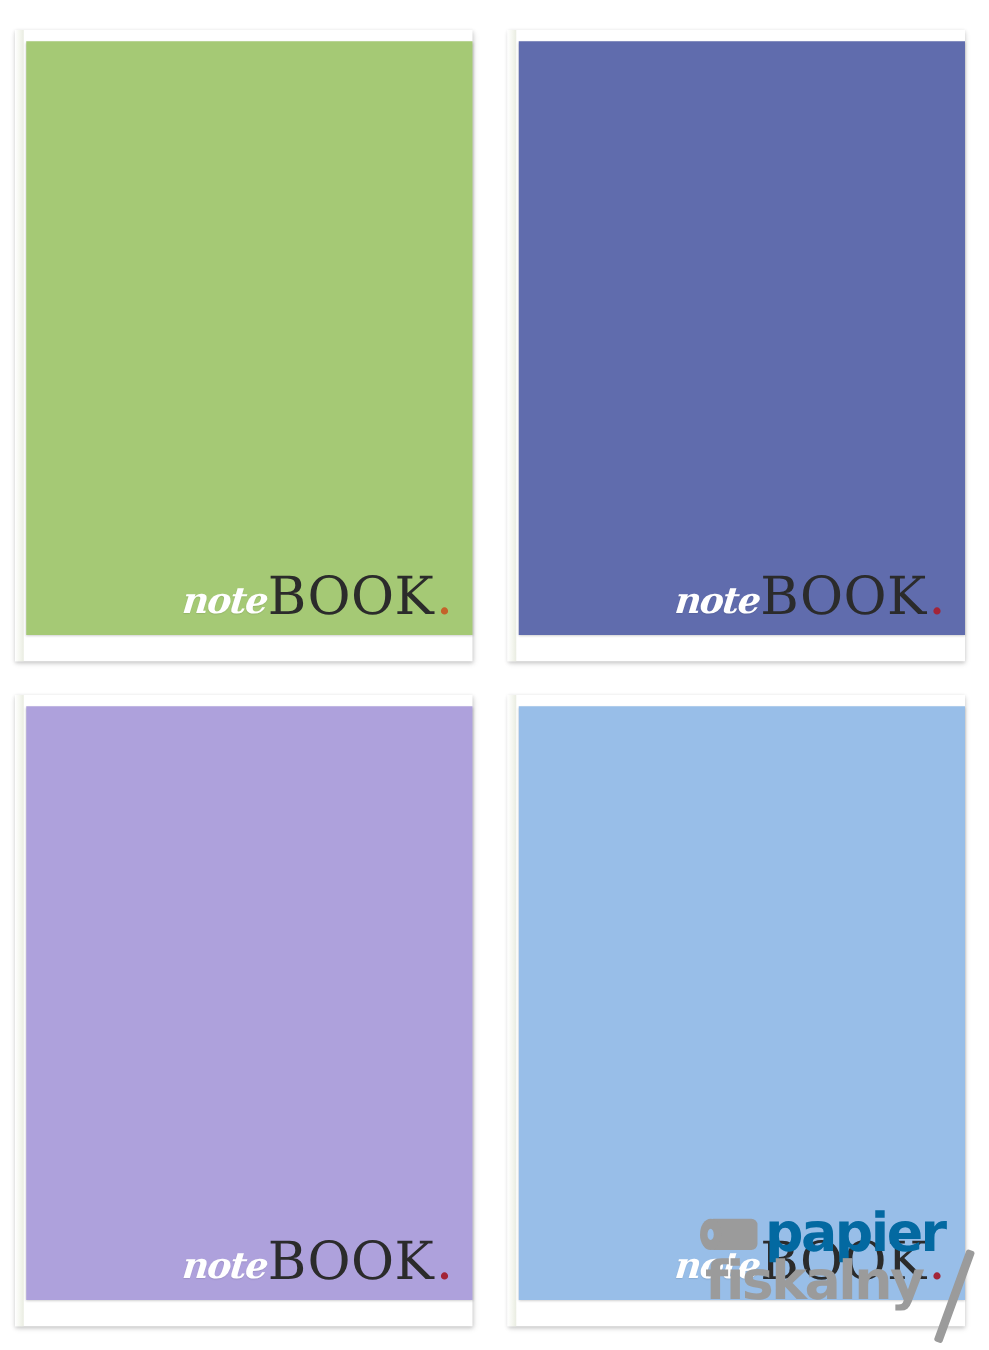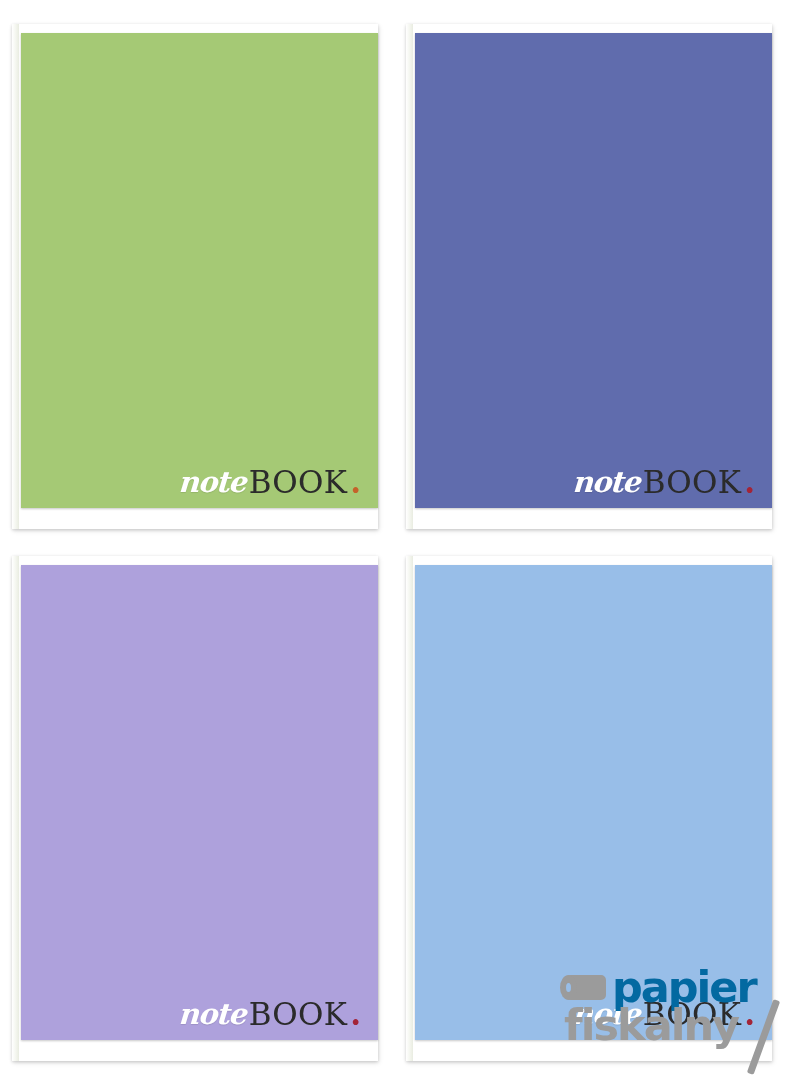--- a/index.html
+++ b/index.html
@@ -69,21 +69,21 @@
     font-size: 29px;
     color: #ffffff;
     letter-spacing: -1.2px;
     transform: skewX(-6deg) translateY(-1px);
     text-shadow: 0 1px 1px rgba(0,0,0,0.10);
     margin-right: 1px;
   }
   .logo-book {
     font-family: "DejaVu Serif", "Liberation Serif", serif;
     font-weight: 400;
-    font-size: 31px;
+    font-size: 42px;
     color: #2b2b2b;
     letter-spacing: 0.3px;
   }
   .logo-dot {
     font-family: "DejaVu Serif", "Liberation Serif", serif;
     font-weight: 700;
     font-size: 31px;
     margin-left: 3px;
   }
 

